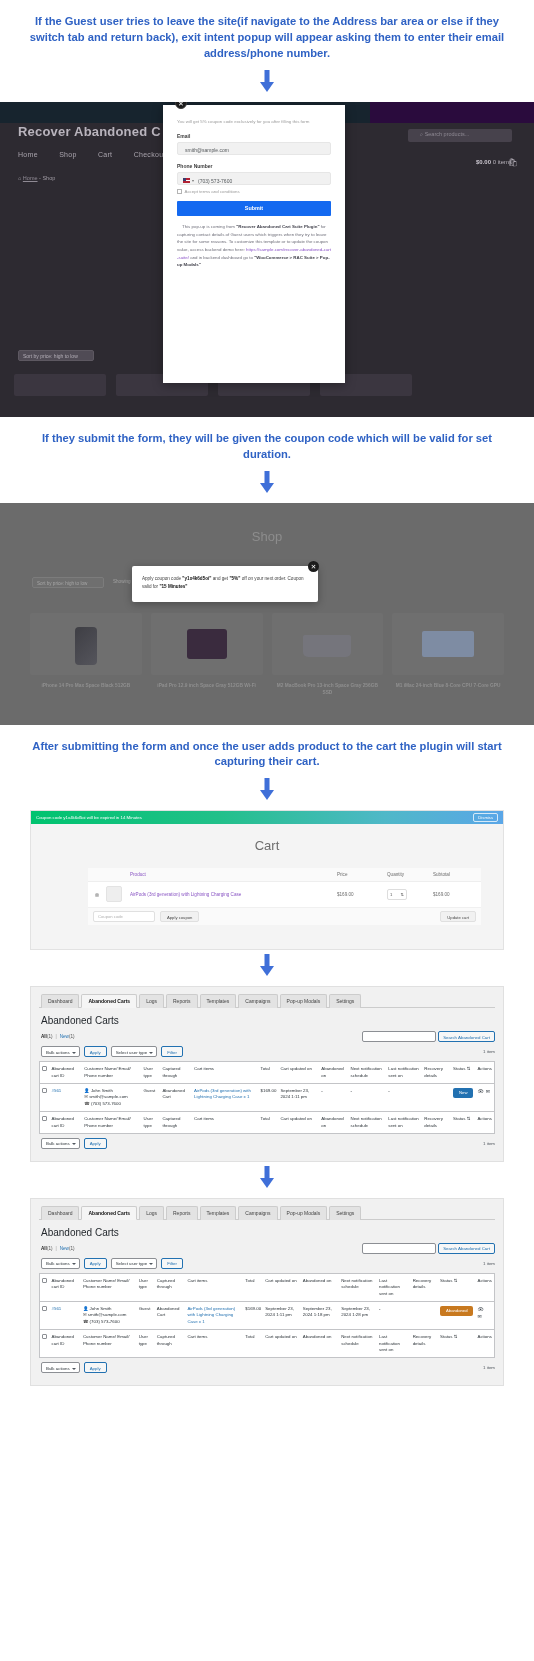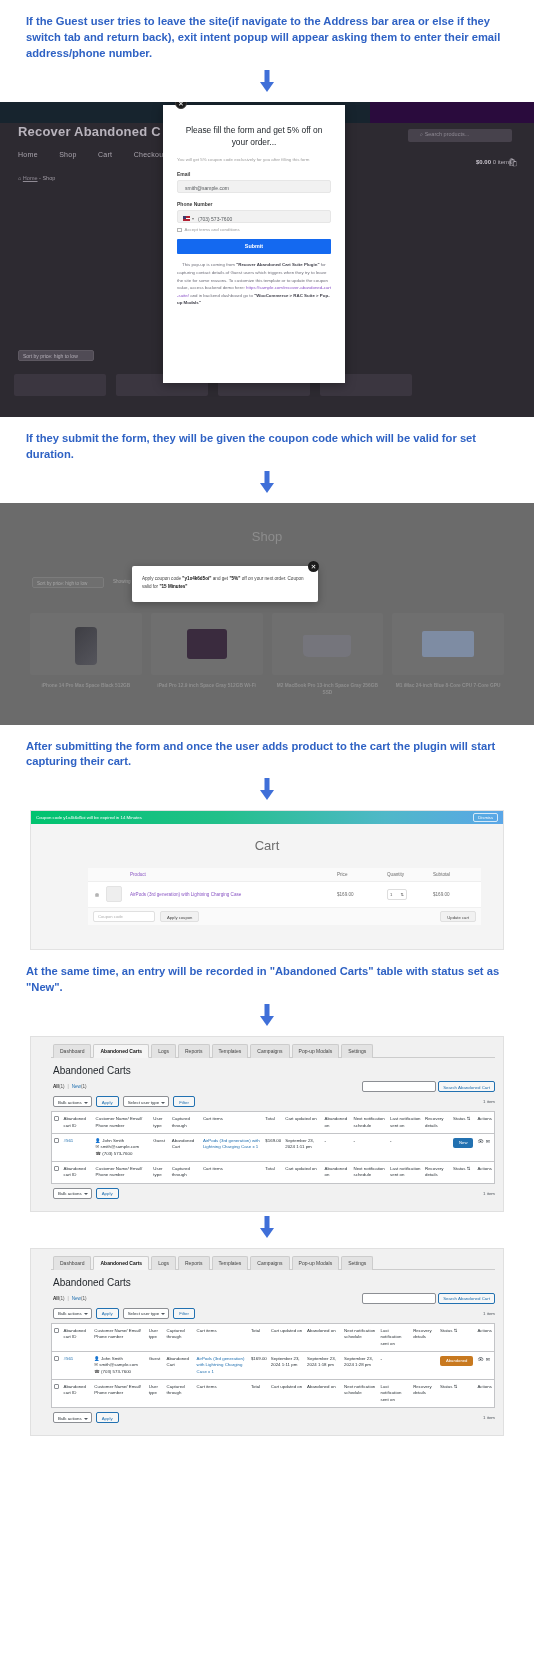--- a/index.html
+++ b/index.html
@@ -12,20 +12,21 @@
     -webkit-font-smoothing: antialiased;
   }
   .page { width:534px; position:relative; }
 
   
   .caption {
     color:#2f62c4;
     font-weight:bold;
     font-size:11.2px;
     line-height:1.42;
+    text-align:center;
     padding: 14px 26px 4px 26px;
   }
   .arrow-wrap { text-align:center; padding: 4px 0 10px 0; }
   .arrow-svg { display:block; margin:0 auto; }
 
   
   .shot { position:relative; overflow:hidden; }
 
   .s1 { height:315px; background:#2d2a31; position:relative; }
   .s1 .site-header {
@@ -156,21 +157,21 @@
   .c-price{width:50px;color:#6d6d6d;}
   .c-qty{width:46px;}
   .qtybox{width:20px;height:11px;border:1px solid #ddd;border-radius:2px;font-size:4.2px;color:#555;display:flex;align-items:center;justify-content:space-between;padding:0 2px;}
   .c-sub{width:48px;color:#6d6d6d;}
   .cart-foot { display:flex; align-items:center; height:17px; background:#fafafa; padding:0 5px; gap:5px; }
   .cfi{width:62px;height:11px;border:1px solid #e0e0e0;border-radius:2px;background:#fff;font-size:4.2px;color:#b0b0b0;padding:2px 0 0 4px;}
   .cbtn{height:11px;border:1px solid #e0e0e0;border-radius:2px;background:#f1f1f1;font-size:4.2px;color:#4a4a4a;padding:2.6px 6px 0 6px;}
   .cbtn.right{margin-left:auto;}
 
   
-  .wp { background:#f1f1f1; border:1px solid #e0e0e0; padding:6px 8px 8px 20px; }
+  .wp { background:#f1f1f1; border:1px solid #e0e0e0; padding:6px 8px 8px 8px; }
   .wp-tabs { display:flex; gap:2px; border-bottom:1px solid #ccc; padding-left:2px; }
   .wp-tab {
     font-size:5px; padding:3px 6px; background:#e3e3e3; border:1px solid #ccc;
     border-bottom:none; border-radius:2px 2px 0 0; color:#444; position:relative; top:1px;
   }
   .wp-tab.active { background:#f5f5f5; color:#111; font-weight:bold; border-bottom:1px solid #f5f5f5; }
   .wp-h1 { font-size:10px; font-weight:normal; color:#23282d; margin:7px 0 5px 2px; }
   .wp-filters { display:flex; align-items:center; font-size:4.6px; margin:0 0 4px 2px; }
   .wp-filters .sep { color:#999; margin:0 3px; }
   .wp-filters b{color:#222;}
@@ -241,21 +242,20 @@
     <div class="bagicon" style="right:16px;">🛍</div>
     <div class="sortbar">Sort by price: high to low</div>
     <div class="prodstrip">
       <div class="prodcard" style="left:0;"></div>
       <div class="prodcard" style="left:102px;"></div>
       <div class="prodcard" style="left:204px;"></div>
       <div class="prodcard" style="left:306px;"></div>
     </div>
 
     <div class="popup">
-      <h2>Please fill the form and get 5% off on your order...</h2>
       <div class="sub">You will get 5% coupon code exclusively for you after filling this form</div>
       <label>Email</label>
       <div class="field">smith@sample.com</div>
       <label>Phone Number</label>
       <div class="field phonefield">
         <span class="flagicon"></span>
         <span class="caret">▾</span>
         <span class="phonenum">(703) 573-7600</span>
       </div>
       <div class="terms">
@@ -353,21 +353,20 @@
       </div>
       <div class="cart-foot">
         <div class="cfi">Coupon code</div>
         <div class="cbtn">Apply coupon</div>
         <div class="cbtn right">Update cart</div>
       </div>
     </div>
   </div>
   </div>
 
-  <div class="caption">At the same time, an entry will be recorded in "Abandoned Carts" table with status set as "New".</div>
   <div class="arrow-wrap">
     <svg class="arrow-svg" width="14" height="22" viewBox="0 0 14 22">
       <rect x="4.5" y="0" width="5" height="13" fill="#3f6fd8"></rect>
       <polygon points="0,12 14,12 7,22" fill="#3f6fd8"></polygon>
     </svg>
   </div>
 
   <div style="padding:0 30px;">
   <div class="wp">
     <div class="wp-tabs">

